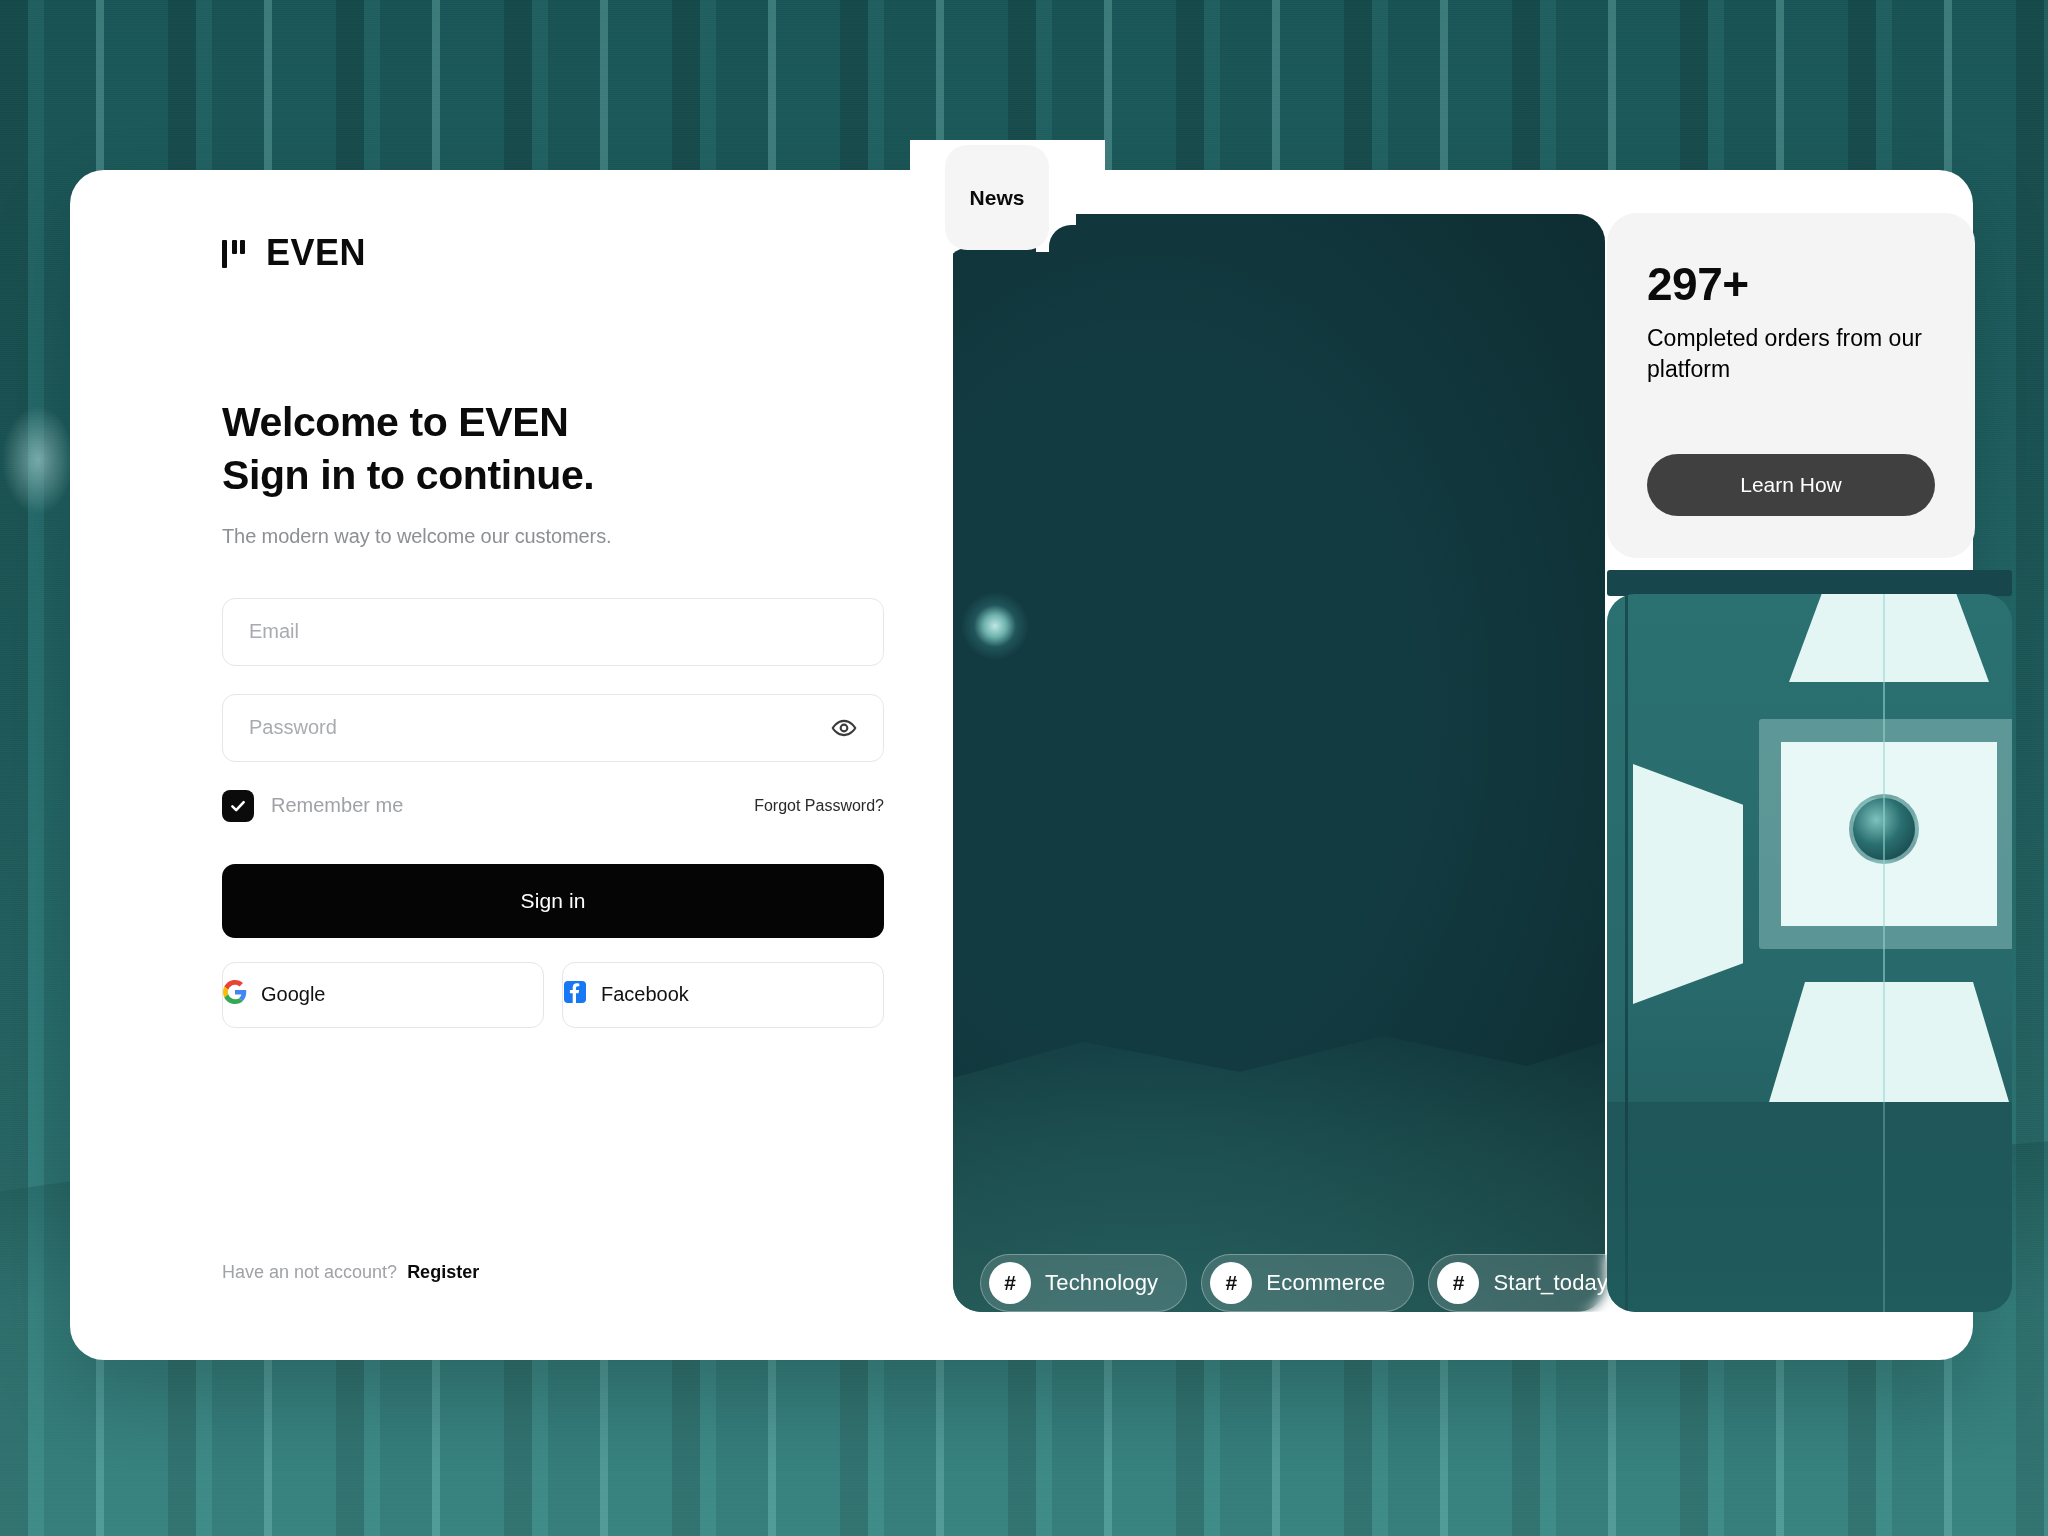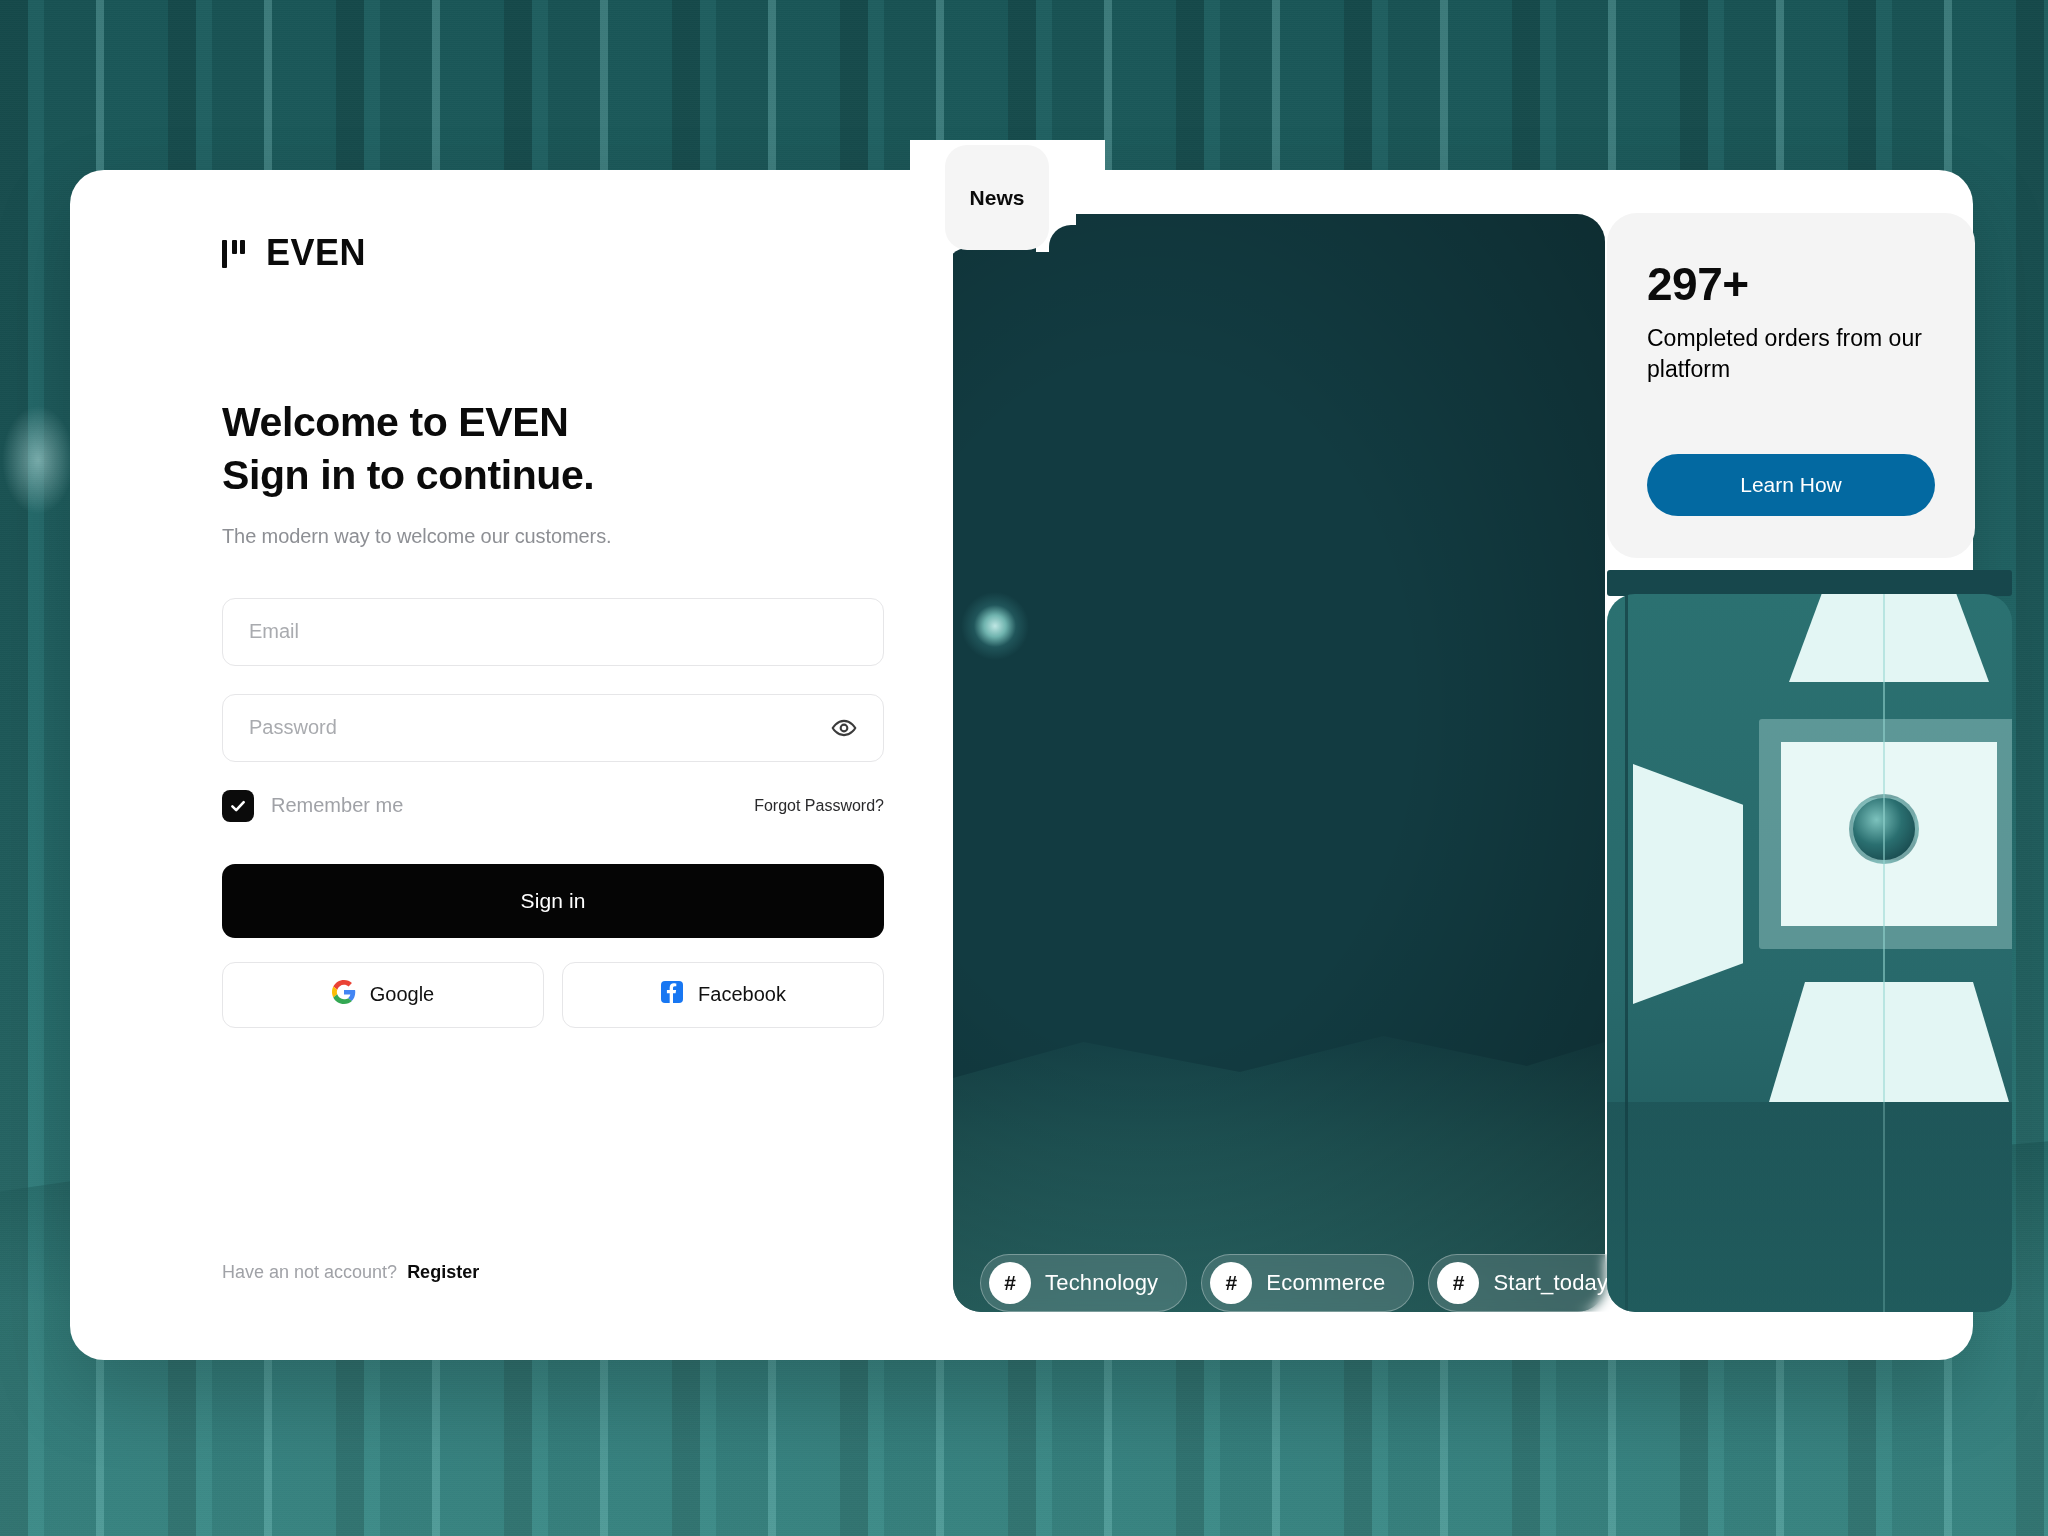--- a/index.html
+++ b/index.html
@@ -186,21 +186,20 @@
     width: 662px;
   }
   .social-btn {
     flex: 1;
     height: 66px;
     border: 1.4px solid #e6e6e8;
     border-radius: 13px;
     background: #fff;
     display: flex;
     align-items: center;
-    justify-content: center;
     gap: 14px;
     font-size: 20px;
     font-family: inherit;
     color: #111;
     cursor: pointer;
   }
 
   .register-line {
     position: absolute;
     left: 152px;
@@ -369,21 +368,21 @@
     font-size: 23px;
     line-height: 1.34;
     color: #000000;
   }
   .learn-btn {
     position: absolute;
     left: 40px;
     bottom: 42px;
     width: 288px;
     height: 62px;
-    background: #0369a1;
+    background: #404040;
     color: #fff;
     border: 0;
     border-radius: 31px;
     font-size: 21px;
     font-family: inherit;
     cursor: pointer;
   }
 
   
   .hero-inset {

